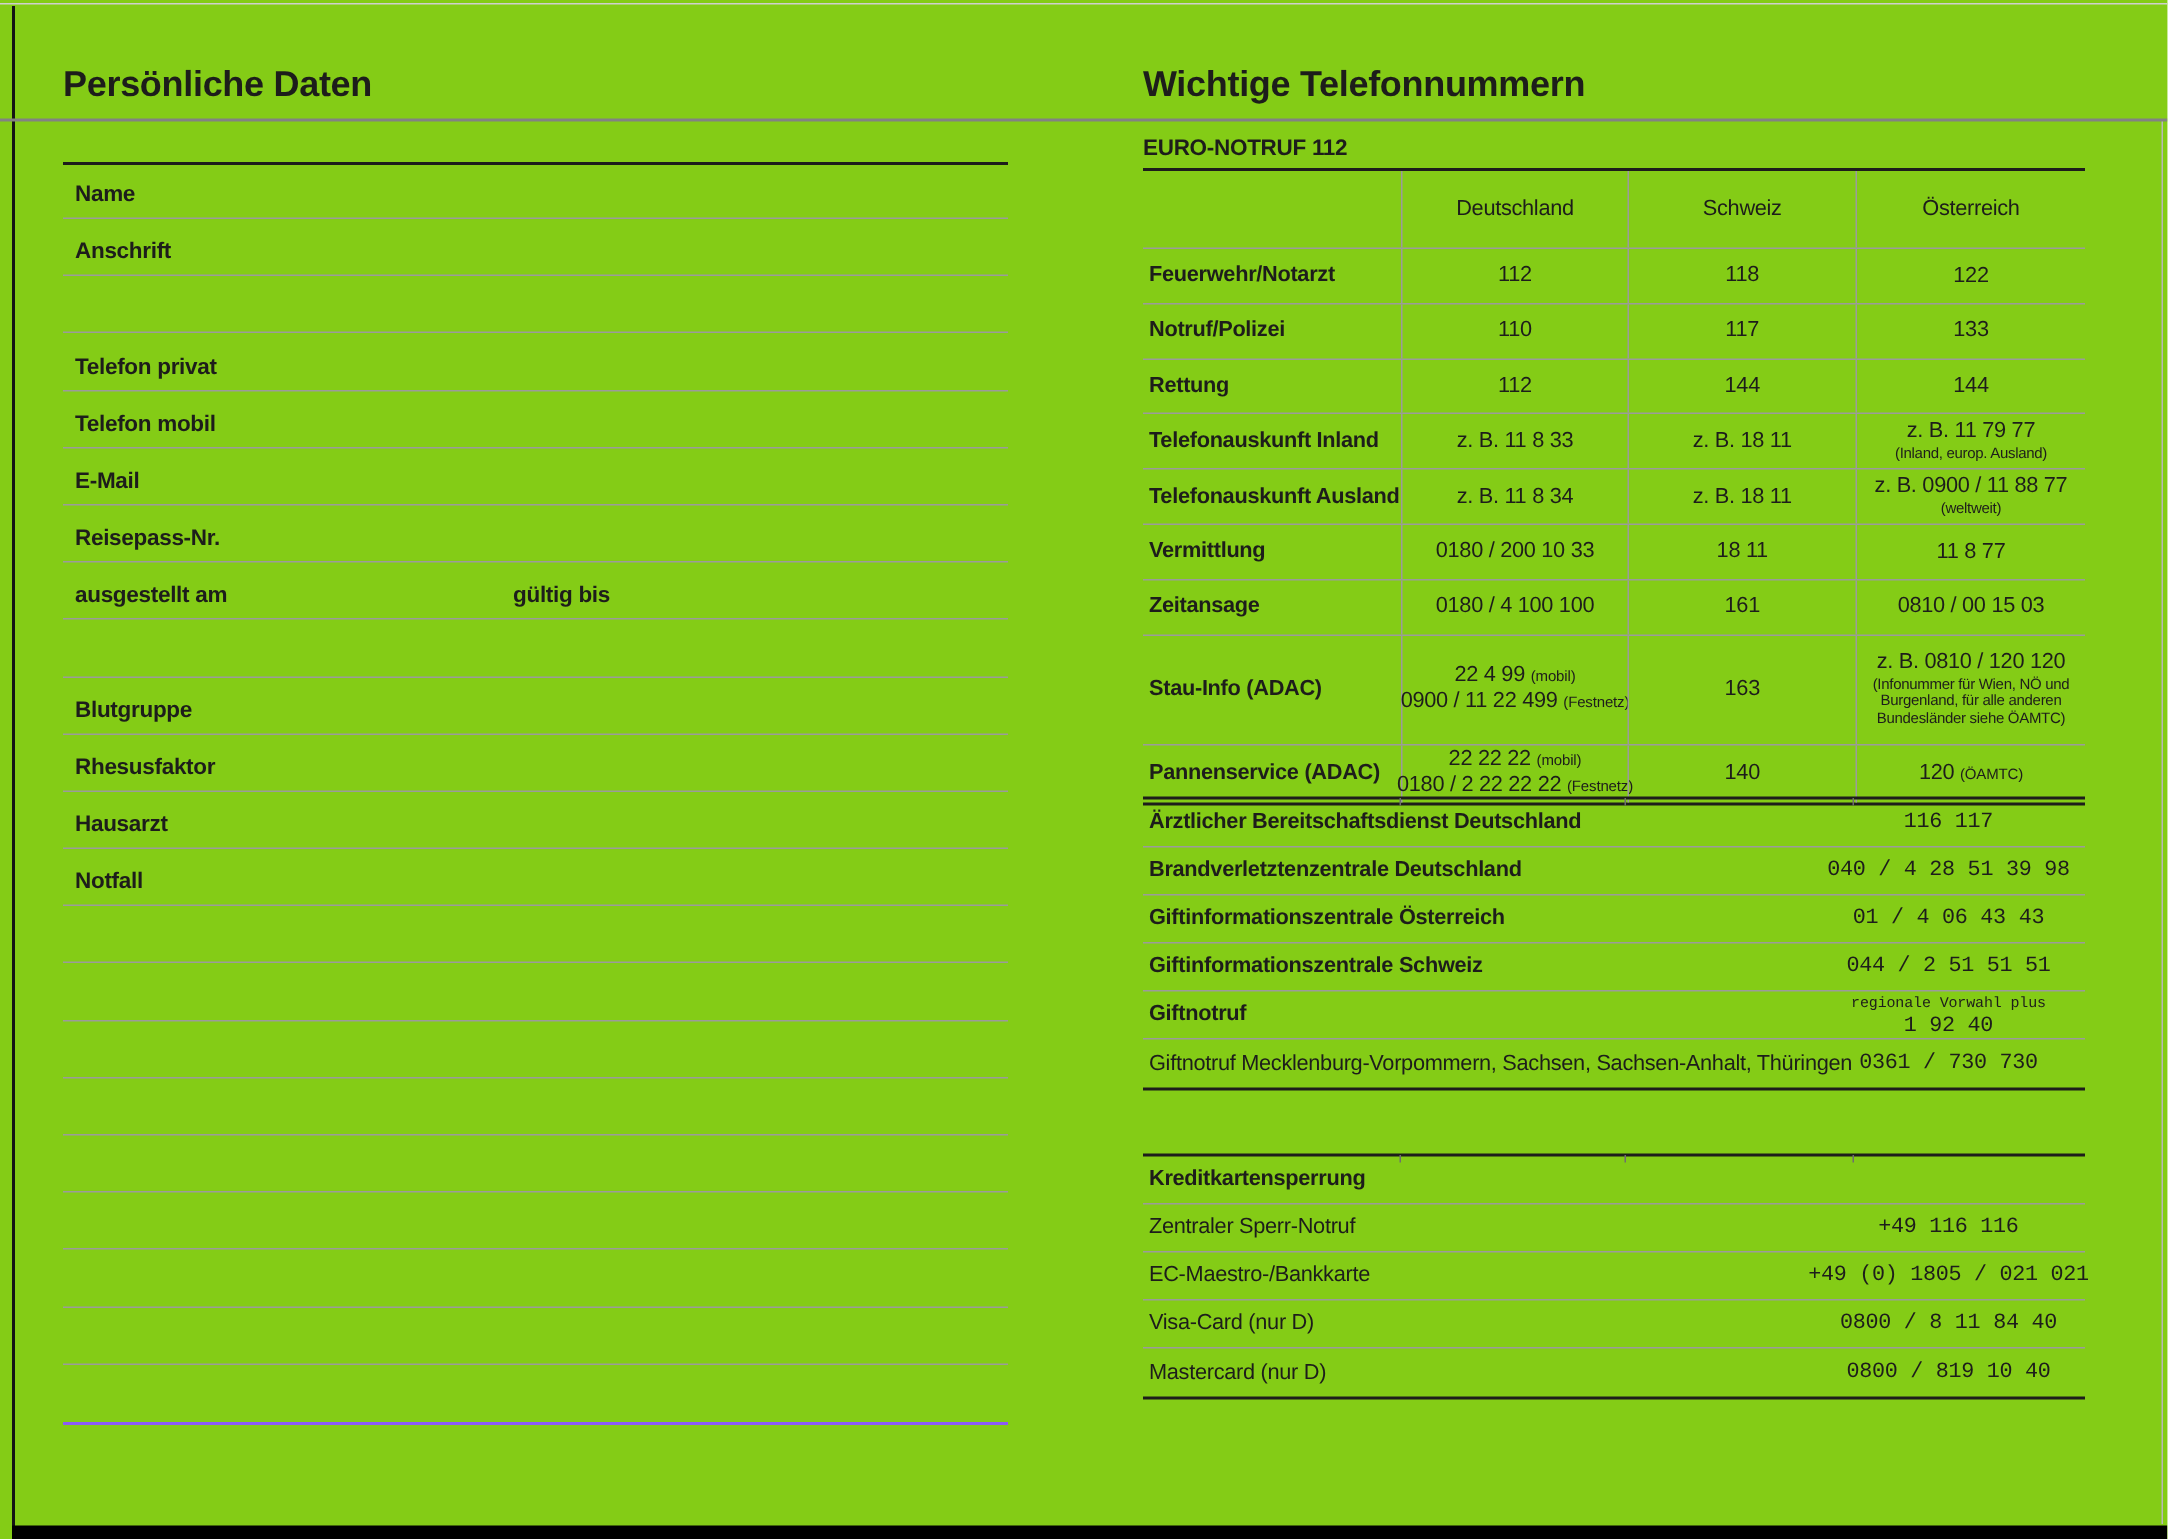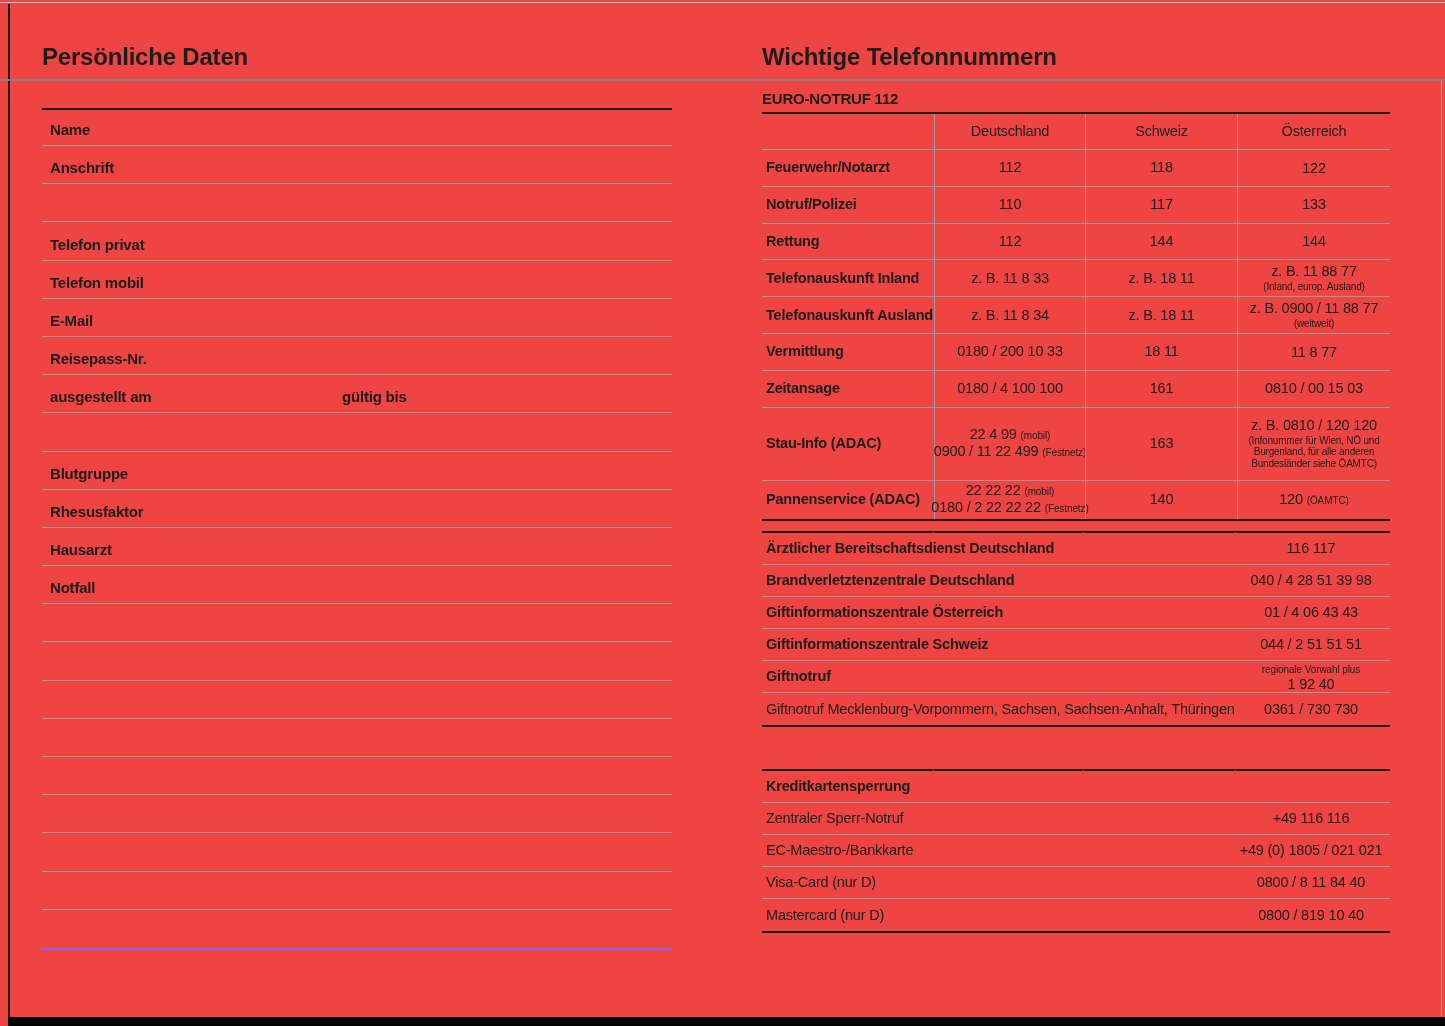--- a/index.html
+++ b/index.html
@@ -1,18 +1,18 @@
 <!DOCTYPE html>
 <html><head>
 <meta charset="utf-8">
 <style>
   html,body{margin:0;padding:0;background:#fff;}
   *{box-sizing:border-box;}
   .page{
-    position:relative;width:1445px;height:1026px;background:#ef4444;
+    position:relative;width:1445px;height:1026px;background:#84cc16;
     font-family:"Liberation Sans",sans-serif;color:#1d1d1b;overflow:hidden;
     letter-spacing:-0.2px;
   }
   
   .edge-top{position:absolute;left:0;top:2px;width:1445px;height:1px;background:#cfcfcf;}
   .edge-left{position:absolute;left:8px;top:4px;width:2px;height:1014px;background:#141414;}
   .edge-right{position:absolute;left:1441px;top:80px;width:1px;height:936px;background:#b8b8b8;}
   .bottom-bar{position:absolute;left:8px;top:1017px;width:1437px;height:9px;background:#000;}
   .rule-title{position:absolute;left:0;top:79px;width:1445px;height:2px;background:#828282;}
   
@@ -24,39 +24,39 @@
   .form{position:absolute;left:42px;top:108px;width:630px;border-top:2px solid #1d1d1b;border-bottom:2px solid #8b5cf6;}
   .form-row{position:relative;height:38.2px;border-bottom:1px solid #9b9b9b;display:flex;align-items:flex-end;padding-bottom:8px;}
   .form-row.first{height:36px;}
   .form-row:last-child{border-bottom:none;}
   .flabel{font-size:15px;font-weight:bold;padding-left:8px;white-space:nowrap;line-height:1;}
   .flabel2{position:absolute;left:300px;bottom:8px;padding-left:0;}
   
   .ptable{position:absolute;left:762px;top:112px;width:628px;border-top:2px solid #1d1d1b;border-bottom:2px solid #1d1d1b;}
   .tr{display:grid;grid-template-columns:172px 151px 152px 153px;height:36.8px;border-bottom:1px solid #9b9b9b;}
   .tr:last-child{border-bottom:none;}
-  .tr.thead{height:36px;}
+  .tr.thead{height:52px;}
   .tr.tall{height:73px;}
   .tr.med{height:38.5px;}
   .td{display:flex;flex-direction:column;justify-content:center;align-items:center;text-align:center;font-size:14.5px;line-height:15px;}
   .td.tl{align-items:flex-start;text-align:left;font-weight:bold;padding-left:4px;}
   .thead .td.tl{font-weight:normal;}
   .vline{border-left:1px solid #9b9b9b;}
   .note{font-size:10px;letter-spacing:-0.1px;}
   .numline{line-height:14.5px;white-space:nowrap;}
   .cellnote{font-size:10px;line-height:11.5px;width:148px;margin-top:2px;text-align:center;}
   
   .section{position:absolute;left:762px;width:628px;border-top:2px solid #1d1d1b;border-bottom:2px solid #1d1d1b;}
   .sec0{top:531px;}
   .sec1{top:769px;}
   .sec-row{position:relative;height:32px;border-bottom:1px solid #9b9b9b;display:flex;align-items:center;}
   .sec-row:last-child{border-bottom:none;text-align:center;}
   .slabel{font-size:14.5px;padding-left:4px;white-space:nowrap;line-height:1;}
   .slabel.b{font-weight:bold;}
-  .sval{position:absolute;right:0;top:0;bottom:0;width:158px;display:flex;flex-direction:column;justify-content:center;align-items:center;font-size:14.5px;white-space:nowrap;line-height:15px;}
+  .sval{position:absolute;right:12px;top:0;bottom:0;width:158px;display:flex;flex-direction:column;justify-content:center;align-items:center;font-size:14.5px;white-space:nowrap;line-height:15px;font-family:Liberation Mono, monospace;}
   .tick{position:absolute;top:-1px;width:1px;height:5px;background:#6e6e6e;}
 </style>
 </head>
 <body>
 
 <div class="page">
   <div class="edge-top"></div>
   <div class="edge-left"></div>
   <div class="edge-right"></div>
   <div class="rule-title"></div>
@@ -143,21 +143,21 @@
         <div class="td vline">144</div>
         <div class="td vline">
           <div class="numline">144</div>
         </div>
       </div>
       <div class="tr">
         <div class="td tl">Telefonauskunft Inland</div>
         <div class="td vline">z. B. 11 8 33</div>
         <div class="td vline">z. B. 18 11</div>
         <div class="td vline">
-          <div class="numline">z. B. 11 88 77</div>
+          <div class="numline">z. B. 11 79 77</div>
           <div class="cellnote">(Inland, europ. Ausland)</div>
         </div>
       </div>
       <div class="tr">
         <div class="td tl">Telefonauskunft Ausland</div>
         <div class="td vline">z. B. 11 8 34</div>
         <div class="td vline">z. B. 18 11</div>
         <div class="td vline">
           <div class="numline">z. B. 0900 / 11 88 77</div>
           <div class="cellnote">(weltweit)</div>

